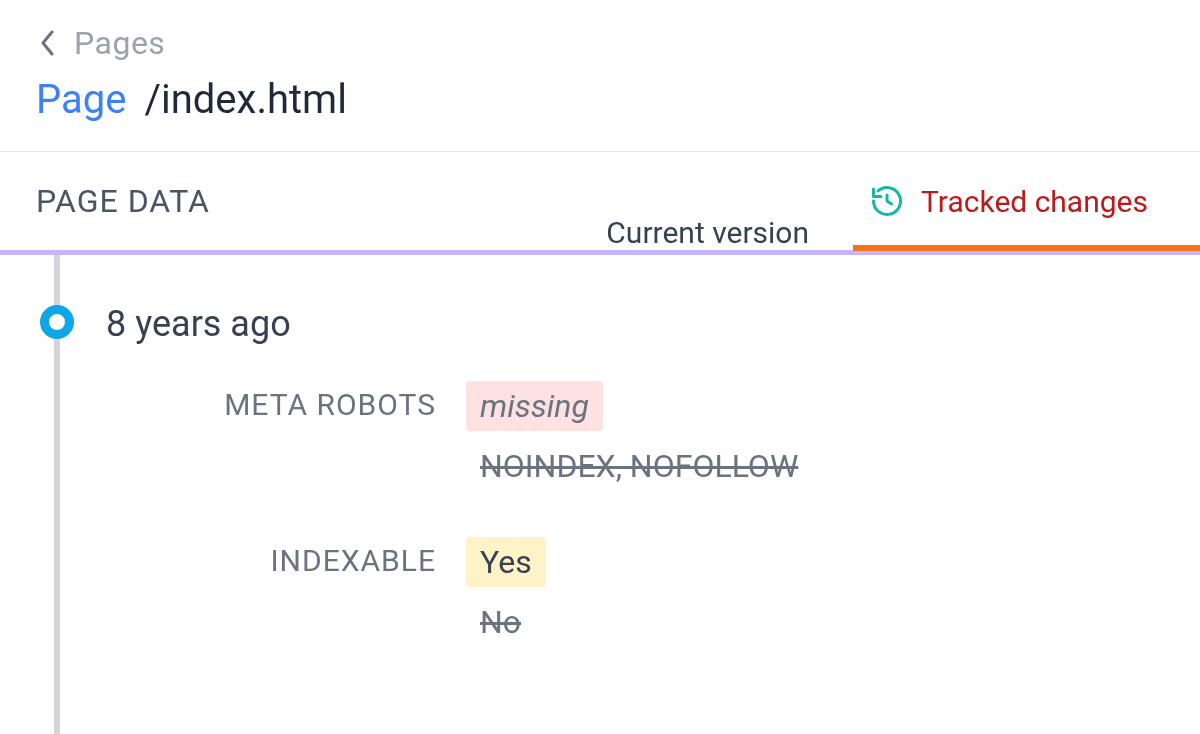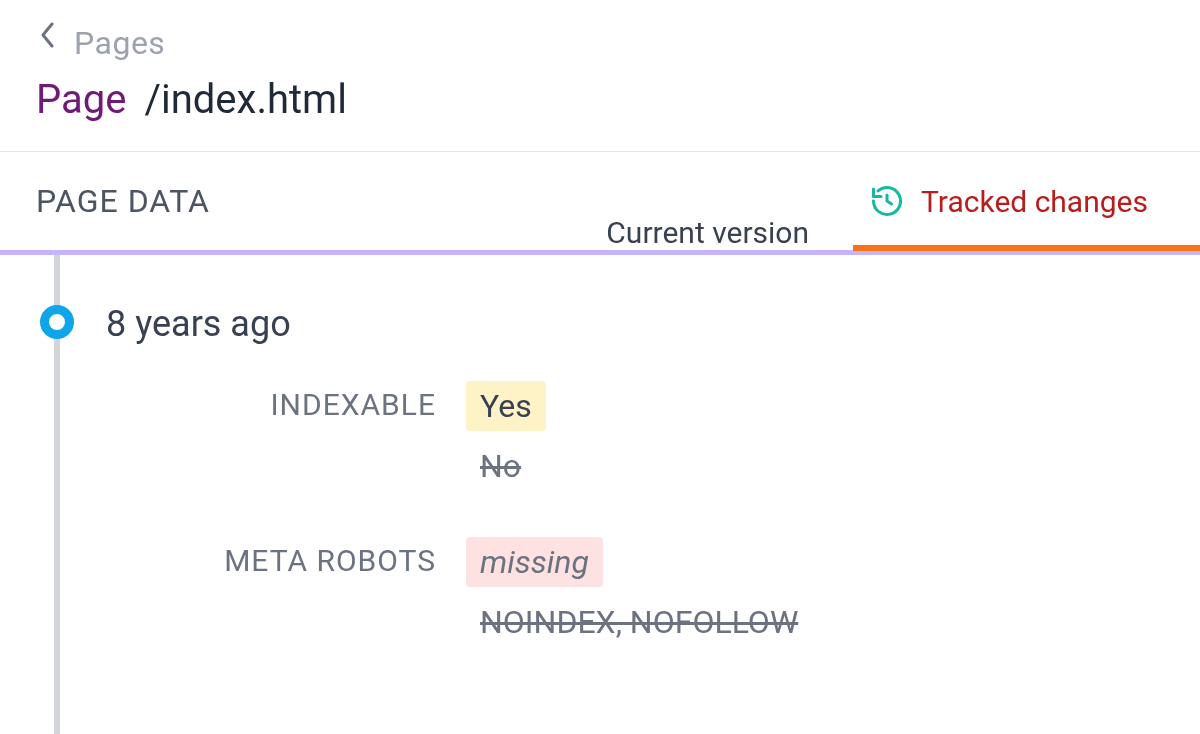--- a/index.html
+++ b/index.html
@@ -8,21 +8,21 @@
     background: #fff;
     color: #333;
     width: 1200px;
     height: 734px;
     overflow: hidden;
   }
 
   
   .breadcrumb {
     display: flex;
-    align-items: flex-start;
+    align-items: flex-end;
     gap: 18px;
     padding: 24px 36px 6px 40px;
   }
   .breadcrumb .chevron {
     color: #6b7280;
     font-size: 26px;
     line-height: 1;
     position: relative;
     top: -2px;
   }
@@ -34,21 +34,21 @@
 
   
   .title-row {
     display: flex;
     align-items: baseline;
     gap: 18px;
     padding: 8px 36px 28px 36px;
   }
   .title-label {
     font-size: 40px;
-    color: #701a75;
+    color: #3b82f6;
     font-weight: 400;
   }
   .title-value {
     font-size: 40px;
     color: #1f2937;
     font-weight: 400;
   }
 
   
   .section-bar {
@@ -207,29 +207,29 @@
 
 <div class="timeline">
   <div class="timeline-line"></div>
   <div class="timeline-marker"></div>
 
   <div class="event-time">8 years ago</div>
 
   <div class="change-rows">
 
     <div class="change-row">
+      <div class="change-label">META ROBOTS</div>
+      <div class="change-values">
+        <span class="val-new bg-red val-italic">missing</span>
+        <span class="val-old">NOINDEX, NOFOLLOW</span>
+      </div>
+    </div>
+
+    <div class="change-row">
       <div class="change-label">INDEXABLE</div>
       <div class="change-values">
         <span class="val-new bg-yellow">Yes</span>
         <span class="val-old">No</span>
       </div>
     </div>
 
-    <div class="change-row">
-      <div class="change-label">META ROBOTS</div>
-      <div class="change-values">
-        <span class="val-new bg-red val-italic">missing</span>
-        <span class="val-old">NOINDEX, NOFOLLOW</span>
-      </div>
-    </div>
-
   </div>
 </div>
 
 </body></html>

